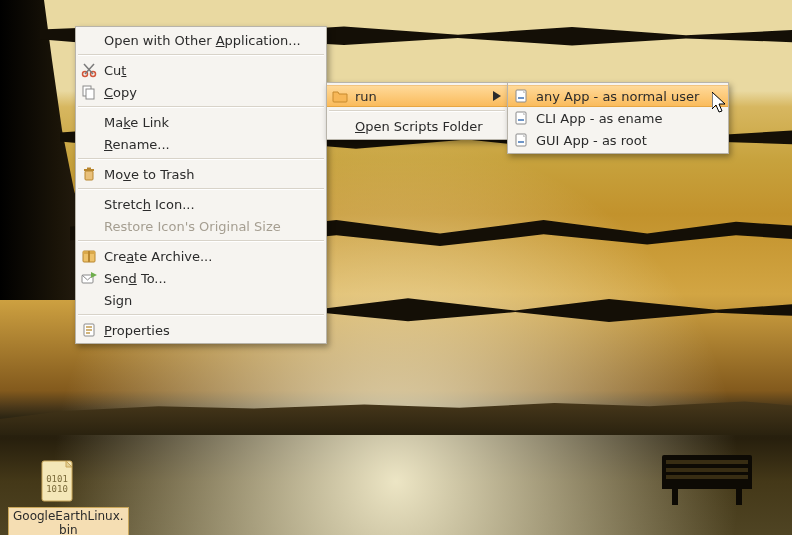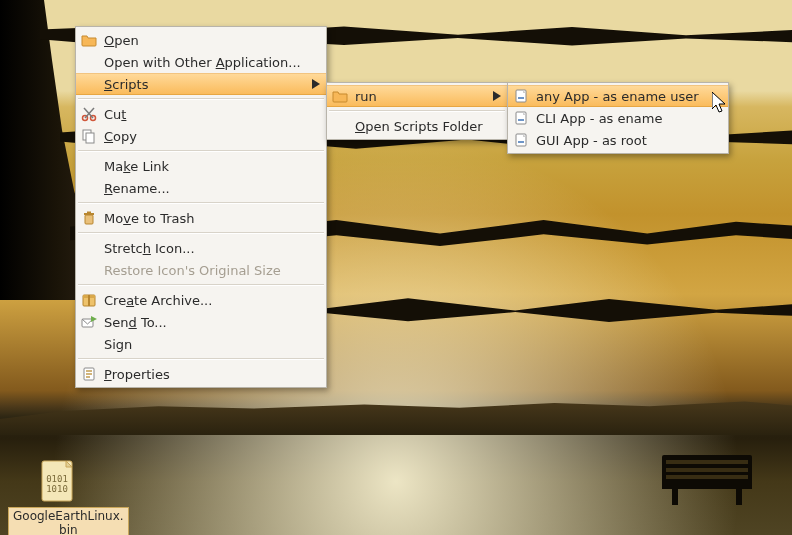--- a/index.html
+++ b/index.html
@@ -180,41 +180,25 @@
         <polygon points="30,3 36,9 30,9" fill="#e2cf95" stroke="#caa75a"></polygon>
         <text x="21" y="24" font-size="9" text-anchor="middle" fill="#7a6a3a" font-family="monospace">0101</text>
         <text x="21" y="34" font-size="9" text-anchor="middle" fill="#7a6a3a" font-family="monospace">1010</text>
       </svg>
     </div>
     <span class="label">GoogleEarthLinux.<br>bin</span>
   </div>
 
   <div class="menu main">
 
-    <div class="menu-item">
-      <span class="icon">
-        <svg width="16" height="16" viewBox="0 0 16 16">
-            <path d="M1 4h5l1 2h8v7a1 1 0 0 1-1 1H2a1 1 0 0 1-1-1z" fill="#f7b757" stroke="#c78a2e"></path>
-          </svg>
-      </span>
-      <span class="txt"><u>O</u>pen</span>
-    </div>
 
     <div class="menu-item">
       <span class="txt">Open with Other <u>A</u>pplication...</span>
     </div>
 
-    <div class="menu-item highlight">
-      <span class="txt"><u>S</u>cripts</span>
-      <span class="arrow">
-        <svg width="8" height="10" viewBox="0 0 8 10">
-            <polygon points="0,0 8,5 0,10" fill="#2b2b2b"></polygon>
-          </svg>
-      </span>
-    </div>
 
     <div class="sep"></div>
 
     <div class="menu-item">
       <span class="icon">
         <svg width="16" height="16" viewBox="0 0 16 16">
           <circle cx="4" cy="12" r="2.5" fill="none" stroke="#d0563a" stroke-width="1.5"></circle>
           <circle cx="12" cy="12" r="2.5" fill="none" stroke="#d0563a" stroke-width="1.5"></circle>
           <line x1="4" y1="12" x2="13" y2="2" stroke="#7a7a7a" stroke-width="1.5"></line>
           <line x1="12" y1="12" x2="3" y2="2" stroke="#7a7a7a" stroke-width="1.5"></line>
@@ -329,21 +313,21 @@
 
   <div class="menu sub2">
     <div class="menu-item highlight">
       <span class="icon">
         <svg class="script-ico" width="16" height="16" viewBox="0 0 16 16">
           <rect class="paper" x="3" y="2" width="10" height="12" rx="1"></rect>
           <polygon class="fold" points="10,2 13,5 10,5"></polygon>
           <rect class="bar" x="5" y="9" width="6" height="2"></rect>
         </svg>
       </span>
-      <span class="txt">any App - as ename user</span>
+      <span class="txt">any App - as normal user</span>
     </div>
     <div class="menu-item">
       <span class="icon">
         <svg class="script-ico" width="16" height="16" viewBox="0 0 16 16">
           <rect class="paper" x="3" y="2" width="10" height="12" rx="1"></rect>
           <polygon class="fold" points="10,2 13,5 10,5"></polygon>
           <rect class="bar" x="5" y="9" width="6" height="2"></rect>
         </svg>
       </span>
       <span class="txt">CLI App - as ename</span>

